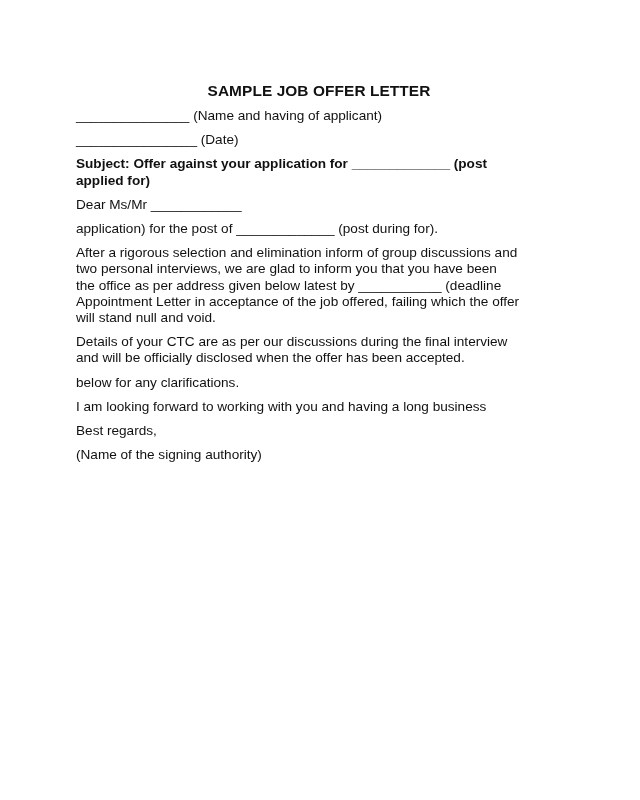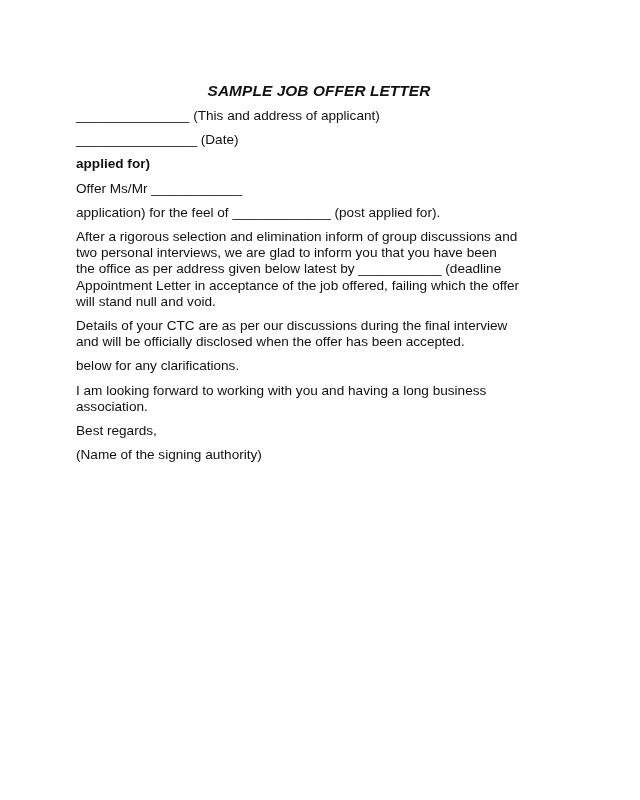--- a/index.html
+++ b/index.html
@@ -24,21 +24,20 @@
       line-height: 16.2px;
     }
     .title {
       text-align: center;
       font-weight: bold;
       font-size: 15.4px;
       line-height: 18px;
       margin: 0 0 8px 0;
       padding-right: 14px;
       letter-spacing: 0.1px;
-      font-style: italic;
     }
     .para {
       margin: 0 0 8px 0;
       white-space: normal;
     }
     .para .ln {
       display: block;
       white-space: pre;
     }
     .bold { font-weight: bold; }
@@ -47,37 +46,38 @@
     }
   </style>
 </head>
 <body>
 
 <div class="page">
 
   <div class="title">SAMPLE JOB OFFER LETTER</div>
 
   <div class="para">
-    <span class="blank">_______________</span><span> (This and address of applicant)</span>
+    <span class="blank">_______________</span><span> (Name and having of applicant)</span>
   </div>
 
   <div class="para">
     <span class="blank">________________</span><span> (Date)</span>
   </div>
 
   <div class="para bold">
+    <span class="ln">Subject: Offer against your application for _____________ (post</span>
     <span class="ln">applied for)</span>
   </div>
 
   <div class="para">
-    <span class="ln">Offer Ms/Mr ____________</span>
+    <span class="ln">Dear Ms/Mr ____________</span>
   </div>
 
   <div class="para">
-    <span class="ln">application) for the feel of _____________ (post applied for).</span>
+    <span class="ln">application) for the post of _____________ (post during for).</span>
   </div>
 
   <div class="para">
     <span class="ln">After a rigorous selection and elimination inform of group discussions and</span>
     <span class="ln">two personal interviews, we are glad to inform you that you have been</span>
     <span class="ln">the office as per address given below latest by ___________ (deadline</span>
     <span class="ln">Appointment Letter in acceptance of the job offered, failing which the offer</span>
     <span class="ln">will stand null and void.</span>
   </div>
 
@@ -85,21 +85,20 @@
     <span class="ln">Details of your CTC are as per our discussions during the final interview</span>
     <span class="ln">and will be officially disclosed when the offer has been accepted.</span>
   </div>
 
   <div class="para">
     <span class="ln">below for any clarifications.</span>
   </div>
 
   <div class="para">
     <span class="ln">I am looking forward to working with you and having a long business</span>
-    <span class="ln">association.</span>
   </div>
 
   <div class="para">
     <span class="ln">Best regards,</span>
   </div>
 
   <div class="para">
     <span class="ln">(Name of the signing authority)</span>
   </div>
 

